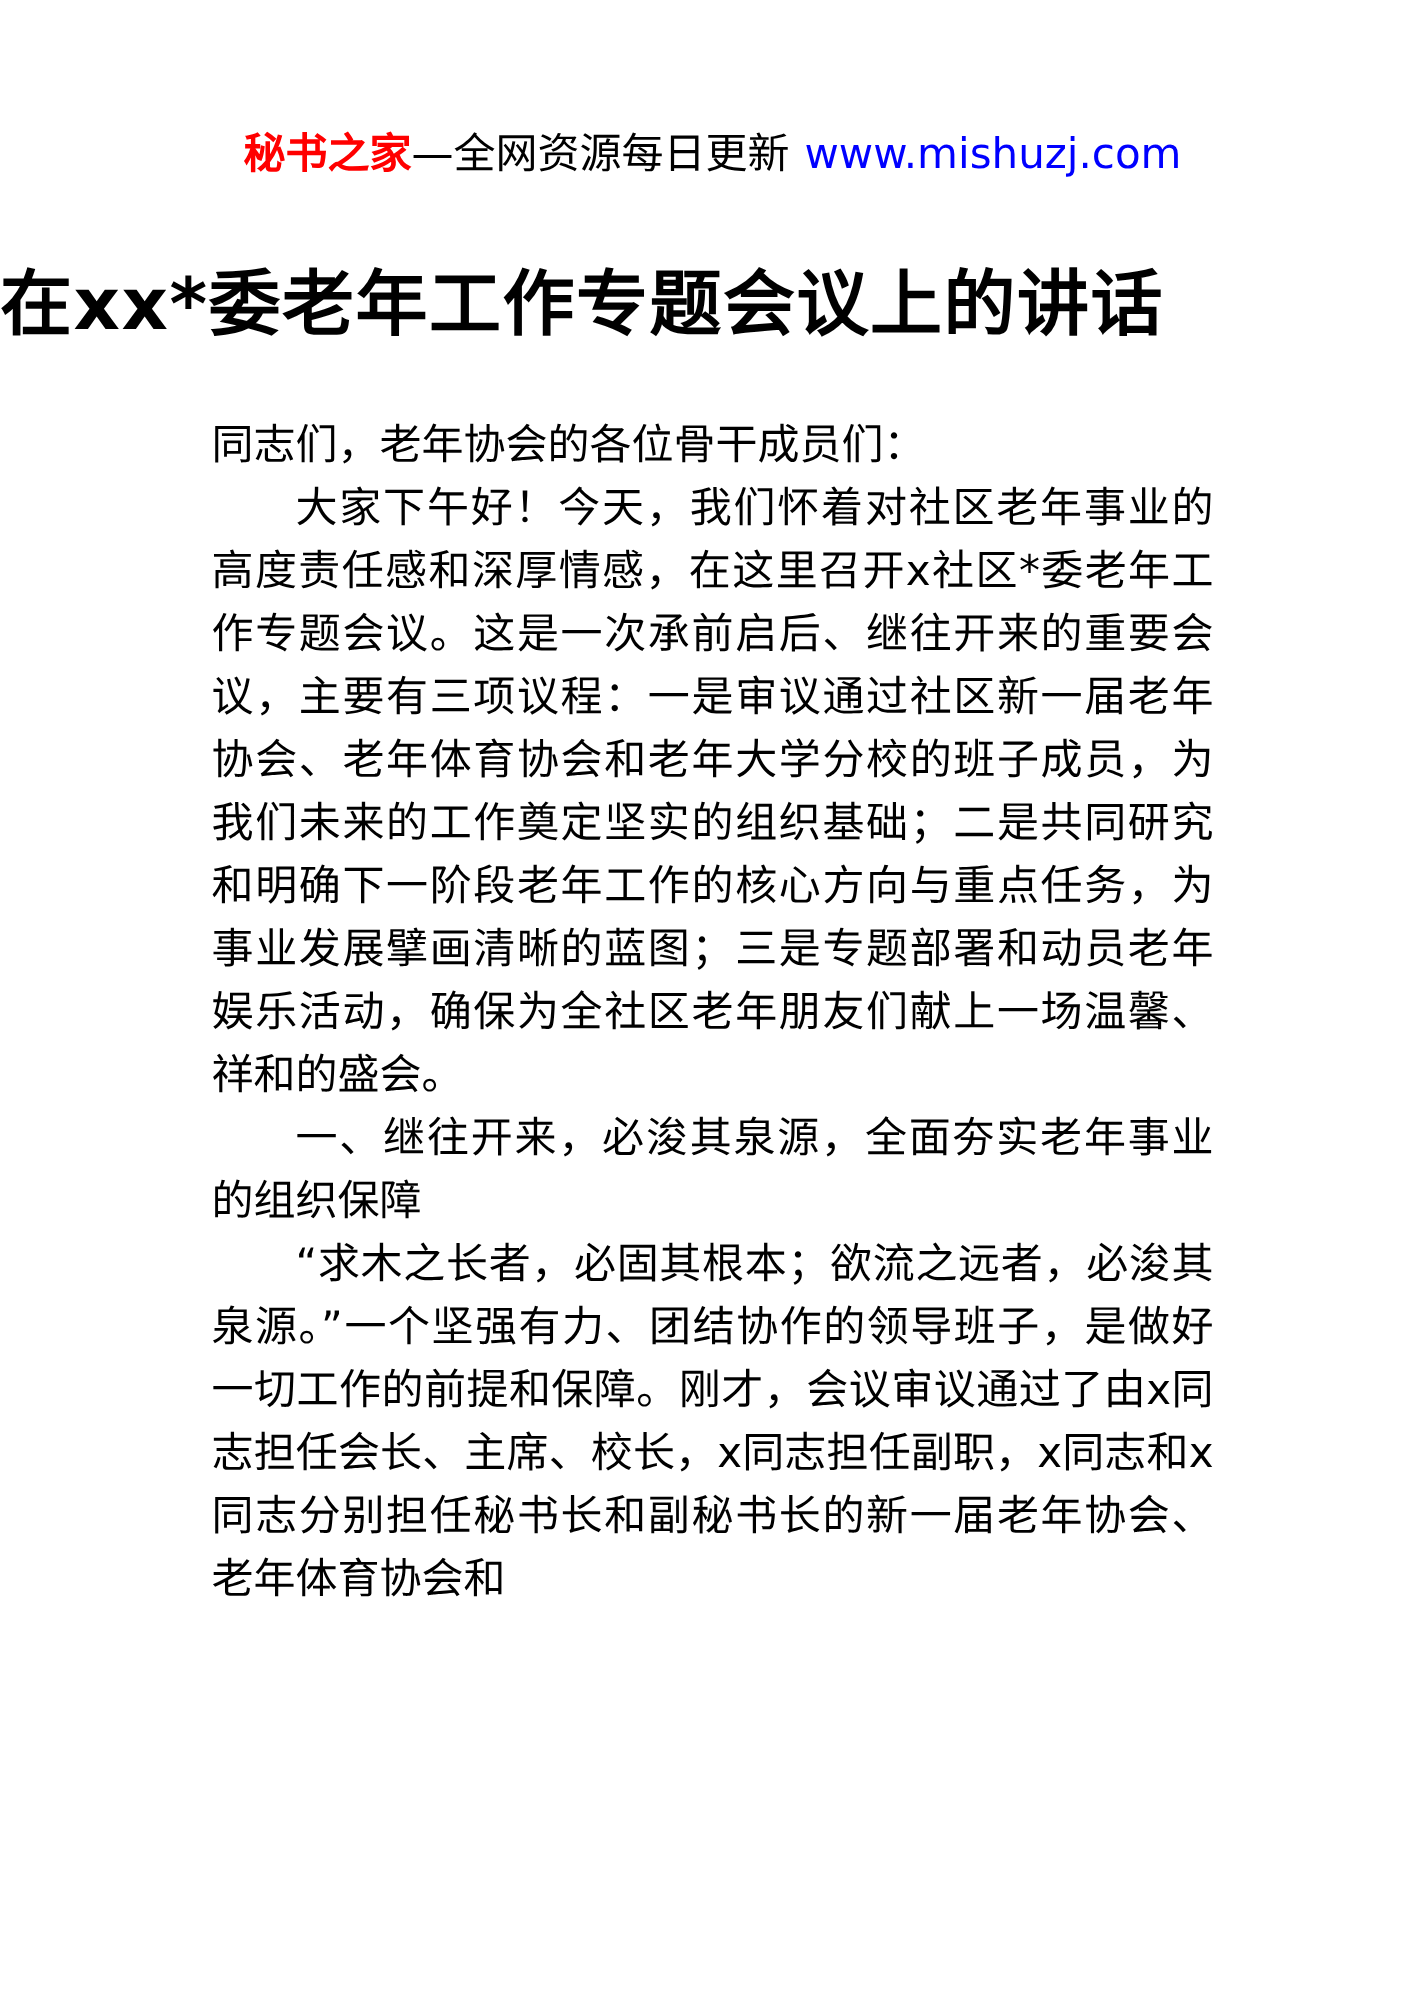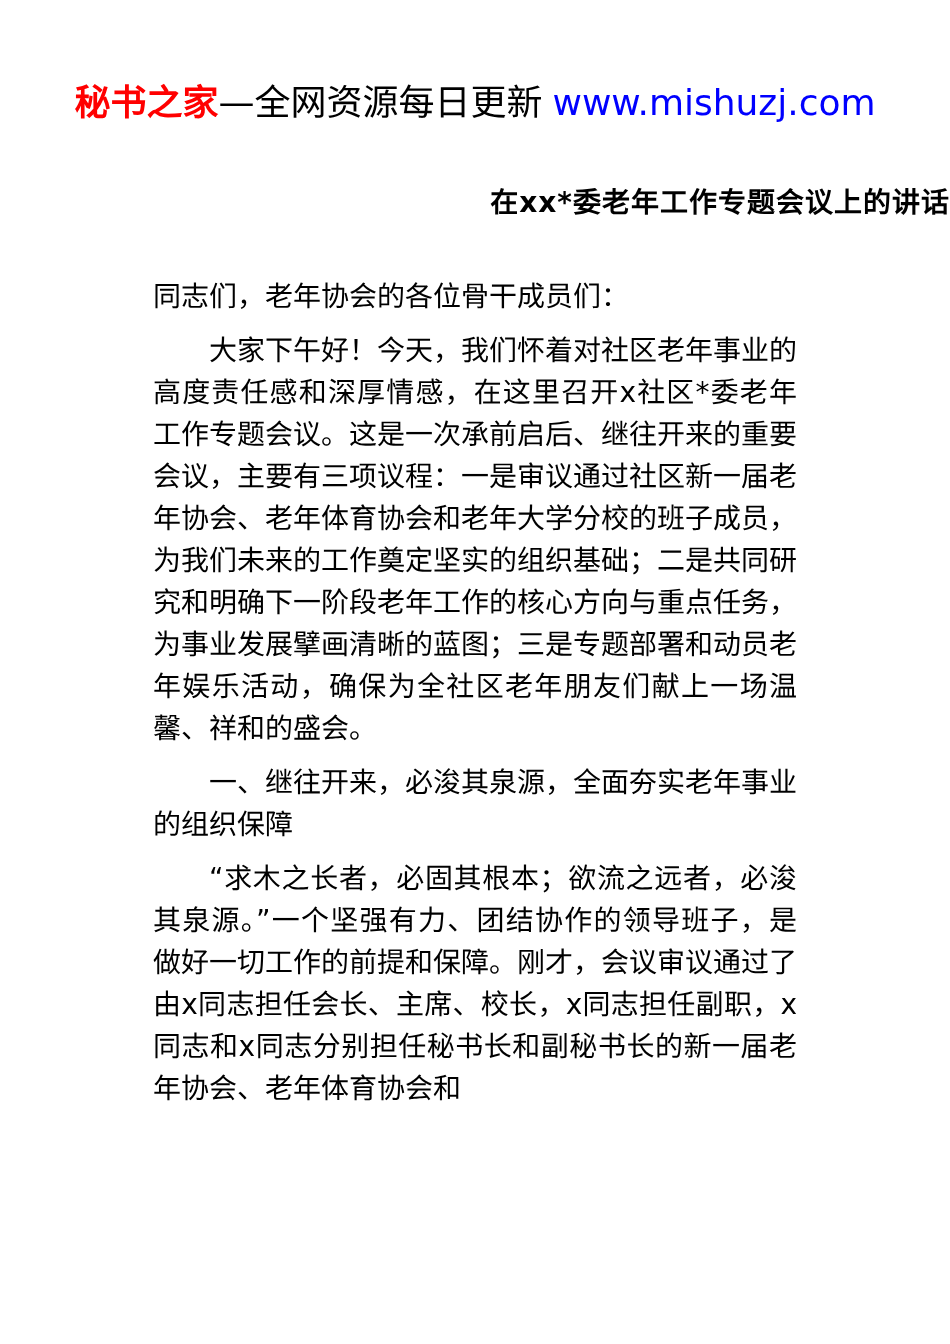--- a/index.html
+++ b/index.html
@@ -14,21 +14,21 @@
     margin: 0 auto;
     background: #ffffff;
     overflow: hidden;
     box-sizing: border-box;
     padding-top: 86px;
     font-family: "DejaVu Sans", "Liberation Sans", sans-serif;
     color: #000000;
   }
   .site-header {
     text-align: center;
-    font-size: 36px;
+    font-size: 28px;
     line-height: 34px;
     white-space: nowrap;
   }
   .site-header .brand {
     color: #ff0000;
     font-weight: bold;
   }
   .site-header .sep {
     color: #000000;
     font-weight: normal;
@@ -37,36 +37,36 @@
     color: #000000;
     font-weight: normal;
   }
   .site-header .url {
     color: #0000ff;
     text-decoration: none;
     margin-left: 10px;
   }
   .doc-title {
     margin: 60px 0 0 0;
-    text-align: right;
-    font-size: 28px;
+    text-align: left;
+    font-size: 48px;
     line-height: 46px;
     font-weight: bold;
     letter-spacing: 1px;
   }
   .doc-body {
     width: 668px;
     margin: 50px auto 0 auto;
     font-size: 28px;
     line-height: 42px;
     text-align: justify;
     text-justify: inter-ideograph;
   }
   .para {
-    margin: 12px;
+    margin: 0;
     padding: 0;
   }
   .para.indent {
     text-indent: 2em;
   }
 </style>
 </head>
 <body>
 
 <div class="page">

